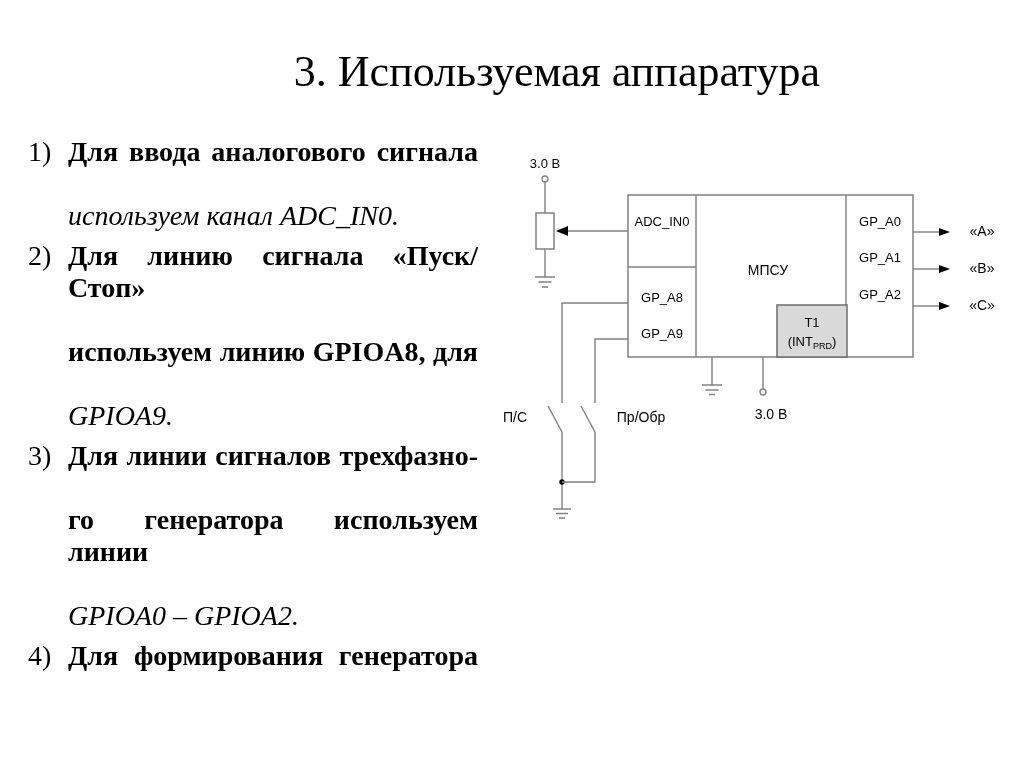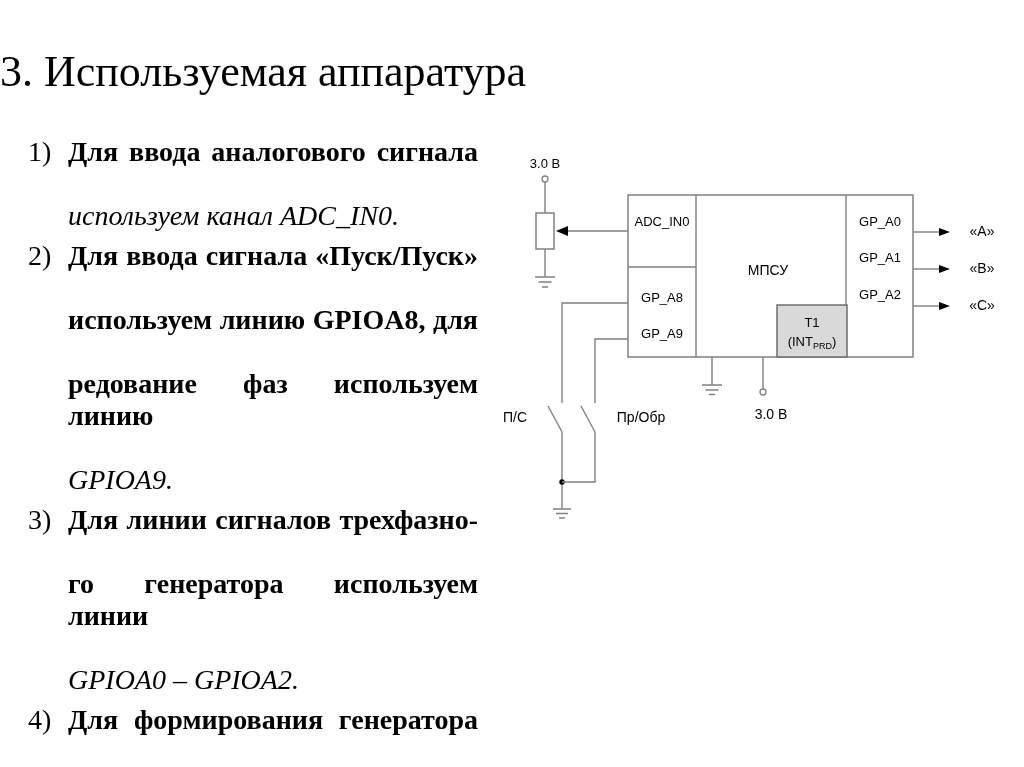--- a/index.html
+++ b/index.html
@@ -1,20 +1,20 @@
 <!DOCTYPE html>
 <html><head>
 <meta charset="utf-8">
 <style>
   html,body{margin:0;padding:0;background:#fff;}
   body{width:1024px;height:767px;position:relative;overflow:hidden;
        font-family:"Liberation Serif", serif;color:#000;}
   .slide{position:absolute;inset:0;background:#ffffff;}
 
-  .title{position:absolute;top:46px;left:0;width:812px;text-align:left;
+  .title{position:absolute;top:46px;left:8px;width:812px;text-align:right;
          font-size:44px;line-height:52px;font-weight:400;margin:0;
          font-family:"Liberation Serif", serif;color:#000;}
 
   .list{position:absolute;left:28px;top:136px;width:450px;font-size:28px;}
   .item{position:relative;}
   .item + .item{margin-top:8px;}
   .num{position:absolute;left:0;top:0;line-height:32px;}
   .lines{margin-left:40px;width:410px;}
   .lines div{line-height:32px;white-space:nowrap;}
   .jline{text-align:justify;text-align-last:justify;white-space:normal !important;font-weight:bold;}
@@ -45,23 +45,22 @@
     <div class="item">
       <span class="num">1)</span>
       <div class="lines">
         <div class="jline">Для ввода аналогового сигнала</div>
         <div class="lline">используем канал ADC_IN0.</div>
       </div>
     </div>
     <div class="item">
       <span class="num">2)</span>
       <div class="lines">
-        <div class="jline">Для ввода сигнала «Пуск/Пуск»</div>
+        <div class="jline">Для линию сигнала «Пуск/Стоп»</div>
         <div class="jline">используем линию GPIOA8, для</div>
-        <div class="jline">редование фаз используем линию</div>
         <div class="lline">GPIOA9.</div>
       </div>
     </div>
     <div class="item">
       <span class="num">3)</span>
       <div class="lines">
         <div class="jline">Для линии сигналов трехфазно-</div>
         <div class="jline">го генератора используем линии</div>
         <div class="lline">GPIOA0 – GPIOA2.</div>
       </div>

